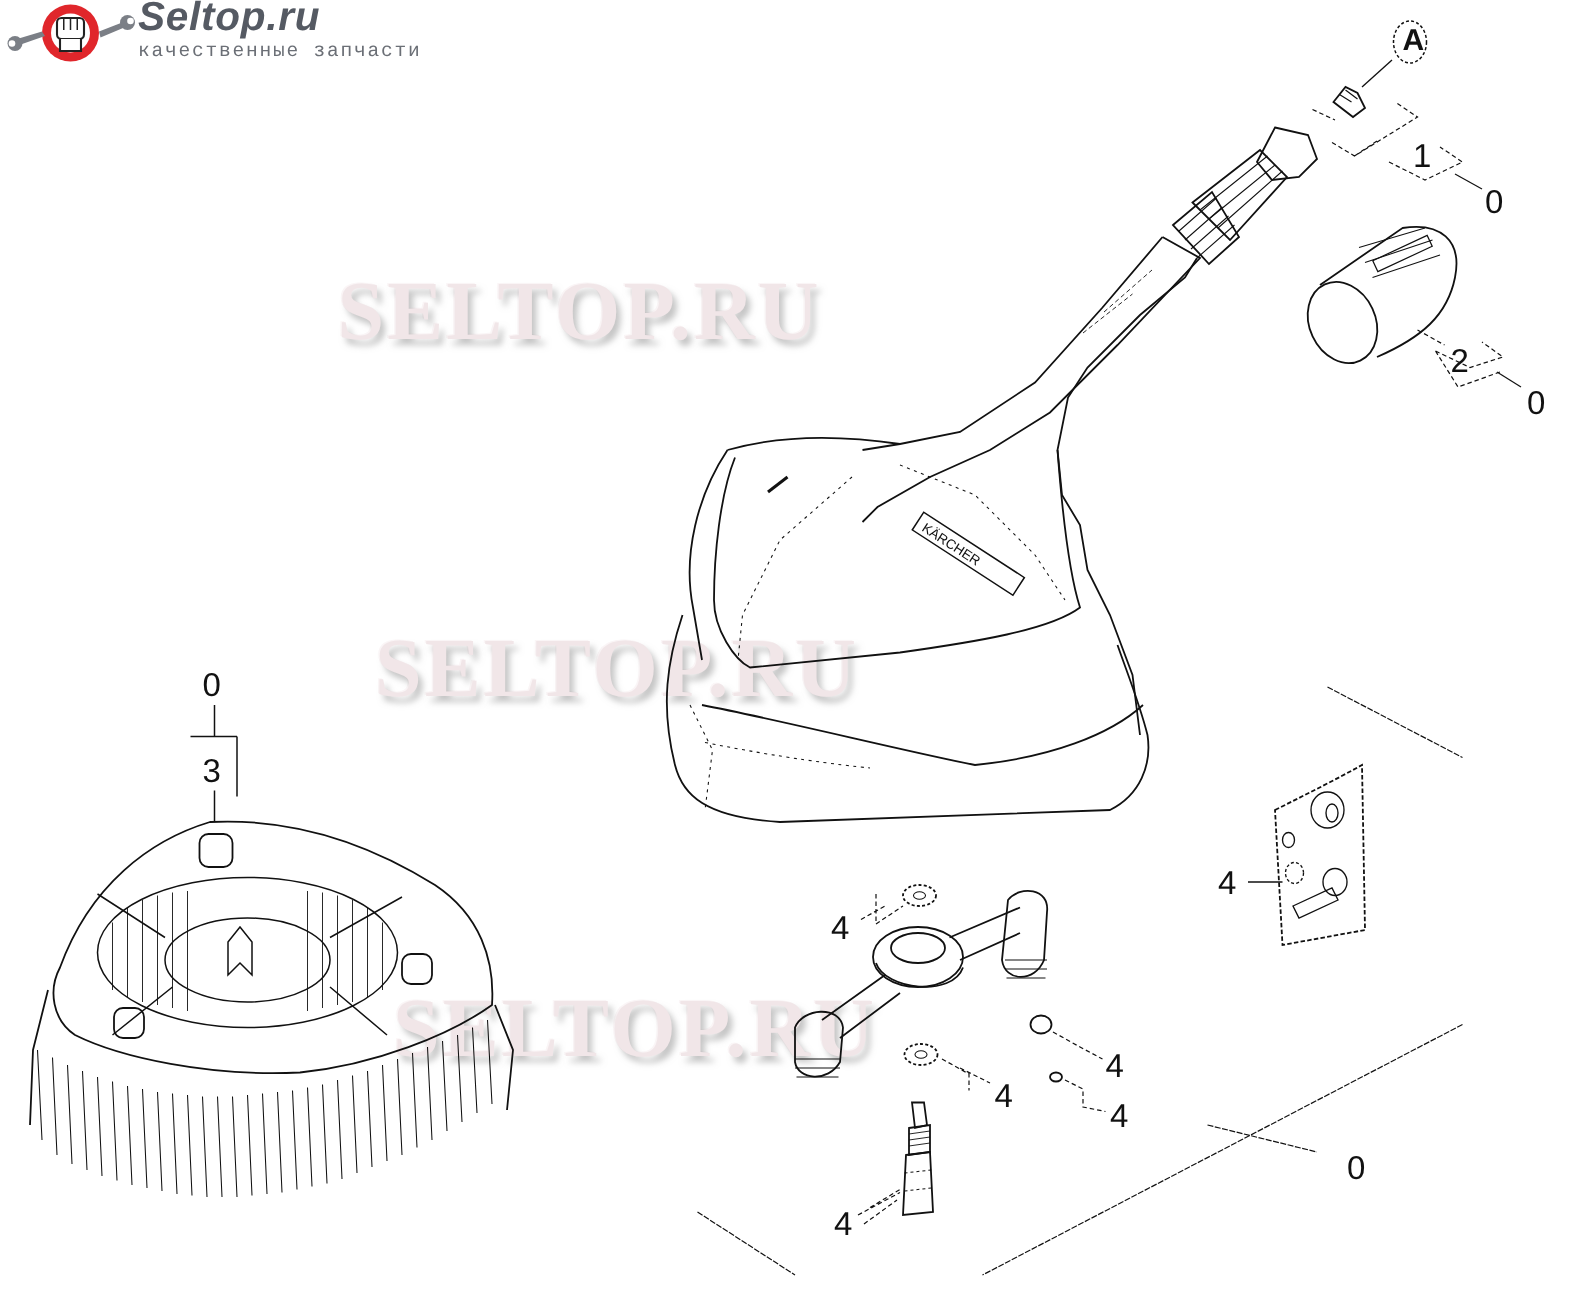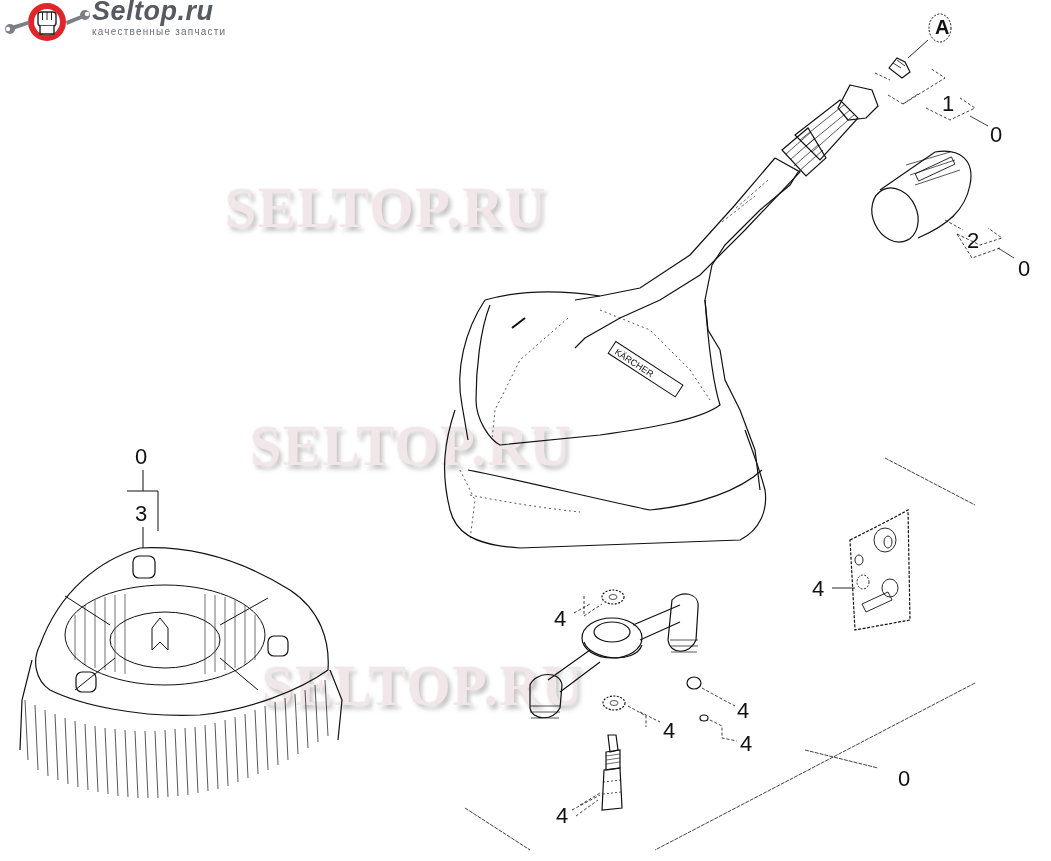--- a/index.html
+++ b/index.html
@@ -4,22 +4,22 @@
 <style>
   html, body { margin: 0; padding: 0; background: #ffffff; }
   body { width: 1051px; height: 861px; position: relative; overflow: hidden;
          font-family: "Liberation Sans", sans-serif; }
   .abs { position: absolute; }
   
   .logo { left: 4px; top: 0px; width: 280px; height: 44px; }
   .logo-title { position: absolute; left: 88px; top: -4px; font-size: 27px; font-weight: bold;
                 font-style: italic; color: #555a63; letter-spacing: 0.5px; white-space: nowrap;
                 font-family: "Liberation Sans", sans-serif; }
-  .logo-sub { position: absolute; left: 88px; top: 26px; font-size: 10px; color: #6b6f76;
-              letter-spacing: 1.2px; white-space: nowrap; }
+  .logo-sub { position: absolute; left: 88px; top: 26px; font-size: 13px; color: #6b6f76;
+              letter-spacing: 1.2px; white-space: nowrap; font-family: Liberation Mono, monospace; }
   
   .wm { position: absolute; font-family: "Liberation Serif", serif; font-weight: bold;
         font-size: 56px; color: #f1e6e8; letter-spacing: 2px; white-space: nowrap;
         text-shadow: 3px 4px 4px rgba(150,150,150,0.55), -1px -1px 0 #fbf6f7;
         line-height: 1; pointer-events: none; }
   
   .callout { position: absolute; font-size: 22px; color: #111; line-height: 1; }
   svg.drawing { position: absolute; left: 0; top: 0; }
 </style>
 </head>

